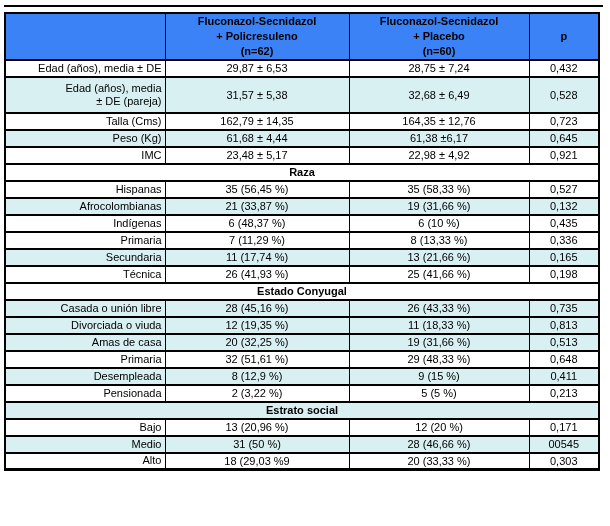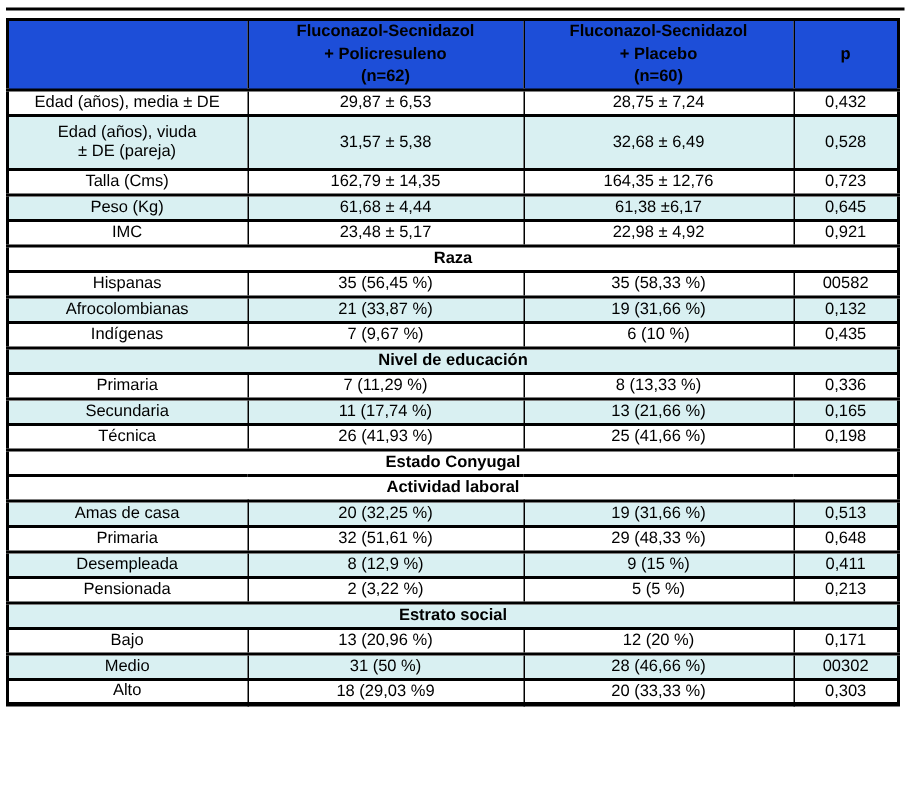--- a/index.html
+++ b/index.html
@@ -29,32 +29,32 @@
     border-left: 1px solid #000;
     border-right: 1px solid #000;
     border-top: 2px solid #000;
     border-bottom: 2px solid #000;
     font-size: 11px;
     color: #000;
     padding: 0 3px;
     overflow: hidden;
   }
   th.head-cell {
-    background: #1d4ed8;
+    background: #3b82f6;
     height: 46px;
     font-weight: bold;
     text-align: center;
     vertical-align: middle;
     white-space: pre-line;
     line-height: 1.35;
   }
   tr.data-row td { height: 17px; vertical-align: middle; }
   tr.tall td { height: 36px; }
   td.label-cell {
-    text-align: center;
+    text-align: right;
     padding-left: 2px;
     white-space: pre-line;
     line-height: 1.15;
   }
   td.val-cell { text-align: center; }
   tr.tint td { background: #d9f0f2; }
   td.section-cell {
     text-align: center;
     font-weight: bold;
     height: 17px;
@@ -86,21 +86,21 @@
     </tr>
   </thead>
   <tbody>
       <tr class="data-row">
         <td class="label-cell">Edad (años), media ± DE</td>
         <td class="val-cell">29,87 ± 6,53</td>
         <td class="val-cell">28,75 ± 7,24</td>
         <td class="val-cell">0,432</td>
       </tr>
       <tr class="data-row tint tall">
-        <td class="label-cell">Edad (años), viuda
+        <td class="label-cell">Edad (años), media
 ± DE (pareja)</td>
         <td class="val-cell">31,57 ± 5,38</td>
         <td class="val-cell">32,68 ± 6,49</td>
         <td class="val-cell">0,528</td>
       </tr>
       <tr class="data-row">
         <td class="label-cell">Talla (Cms)</td>
         <td class="val-cell">162,79 ± 14,35</td>
         <td class="val-cell">164,35 ± 12,76</td>
         <td class="val-cell">0,723</td>
@@ -117,36 +117,33 @@
         <td class="val-cell">22,98 ± 4,92</td>
         <td class="val-cell">0,921</td>
       </tr>
       <tr class="section-row">
         <td colspan="4" class="section-cell">Raza</td>
       </tr>
       <tr class="data-row">
         <td class="label-cell">Hispanas</td>
         <td class="val-cell">35 (56,45 %)</td>
         <td class="val-cell">35 (58,33 %)</td>
-        <td class="val-cell">00582</td>
+        <td class="val-cell">0,527</td>
       </tr>
       <tr class="data-row tint">
         <td class="label-cell">Afrocolombianas</td>
         <td class="val-cell">21 (33,87 %)</td>
         <td class="val-cell">19 (31,66 %)</td>
         <td class="val-cell">0,132</td>
       </tr>
       <tr class="data-row">
         <td class="label-cell">Indígenas</td>
-        <td class="val-cell">7 (9,67 %)</td>
+        <td class="val-cell">6 (48,37 %)</td>
         <td class="val-cell">6 (10 %)</td>
         <td class="val-cell">0,435</td>
-      </tr>
-      <tr class="section-row tint">
-        <td colspan="4" class="section-cell">Nivel de educación</td>
       </tr>
       <tr class="data-row">
         <td class="label-cell">Primaria</td>
         <td class="val-cell">7 (11,29 %)</td>
         <td class="val-cell">8 (13,33 %)</td>
         <td class="val-cell">0,336</td>
       </tr>
       <tr class="data-row tint">
         <td class="label-cell">Secundaria</td>
         <td class="val-cell">11 (17,74 %)</td>
@@ -155,22 +152,31 @@
       </tr>
       <tr class="data-row">
         <td class="label-cell">Técnica</td>
         <td class="val-cell">26 (41,93 %)</td>
         <td class="val-cell">25 (41,66 %)</td>
         <td class="val-cell">0,198</td>
       </tr>
       <tr class="section-row">
         <td colspan="4" class="section-cell">Estado Conyugal</td>
       </tr>
-      <tr class="section-row">
-        <td colspan="4" class="section-cell">Actividad laboral</td>
+      <tr class="data-row tint">
+        <td class="label-cell">Casada o unión libre</td>
+        <td class="val-cell">28 (45,16 %)</td>
+        <td class="val-cell">26 (43,33 %)</td>
+        <td class="val-cell">0,735</td>
+      </tr>
+      <tr class="data-row tint">
+        <td class="label-cell">Divorciada o viuda</td>
+        <td class="val-cell">12 (19,35 %)</td>
+        <td class="val-cell">11 (18,33 %)</td>
+        <td class="val-cell">0,813</td>
       </tr>
       <tr class="data-row tint">
         <td class="label-cell">Amas de casa</td>
         <td class="val-cell">20 (32,25 %)</td>
         <td class="val-cell">19 (31,66 %)</td>
         <td class="val-cell">0,513</td>
       </tr>
       <tr class="data-row">
         <td class="label-cell">Primaria</td>
         <td class="val-cell">32 (51,61 %)</td>
@@ -195,21 +201,21 @@
       <tr class="data-row">
         <td class="label-cell">Bajo</td>
         <td class="val-cell">13 (20,96 %)</td>
         <td class="val-cell">12 (20 %)</td>
         <td class="val-cell">0,171</td>
       </tr>
       <tr class="data-row tint">
         <td class="label-cell">Medio</td>
         <td class="val-cell">31 (50 %)</td>
         <td class="val-cell">28 (46,66 %)</td>
-        <td class="val-cell">00302</td>
+        <td class="val-cell">00545</td>
       </tr>
       <tr class="data-row">
         <td class="label-cell">Alto</td>
         <td class="val-cell">18 (29,03 %9</td>
         <td class="val-cell">20 (33,33 %)</td>
         <td class="val-cell">0,303</td>
       </tr>
     </tbody>
 </table>
 

